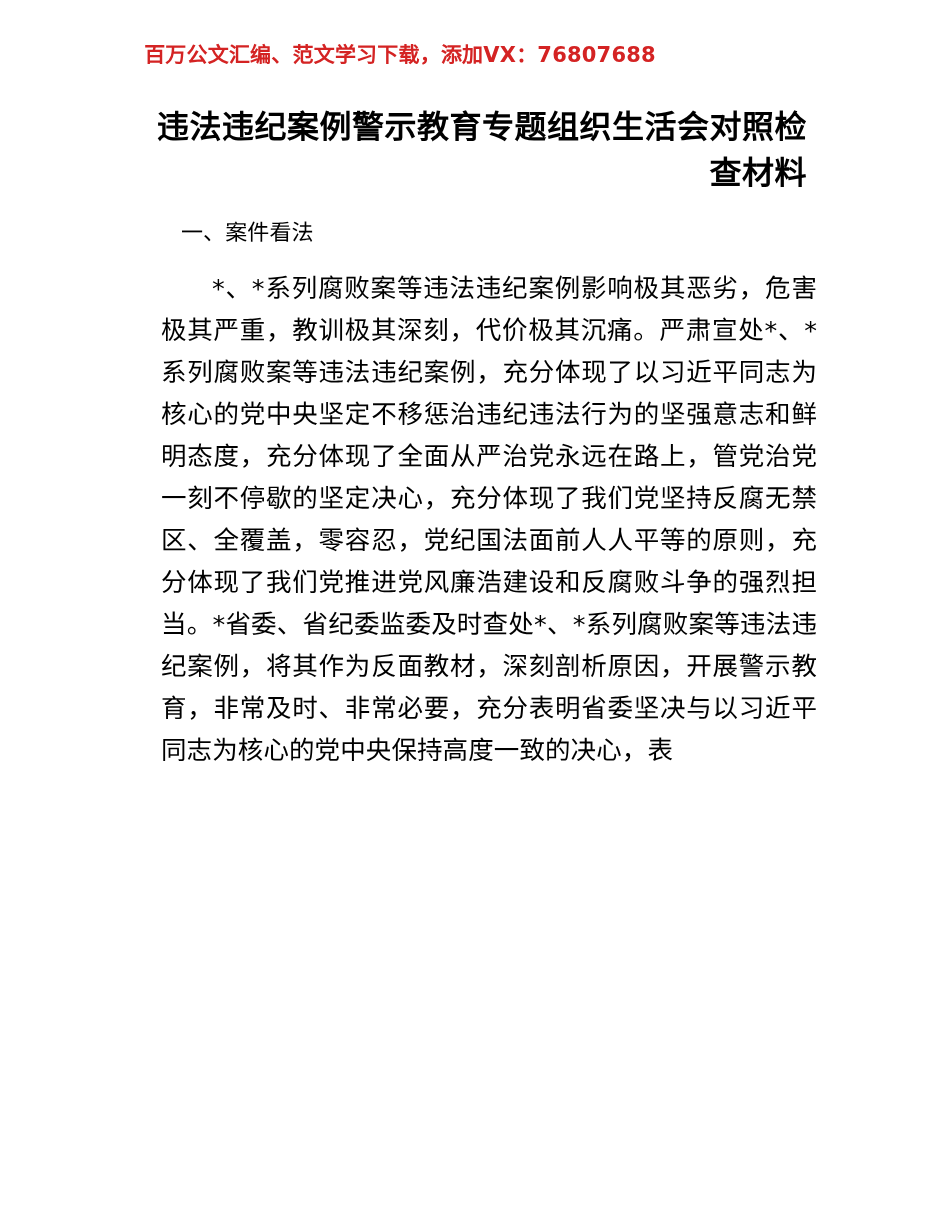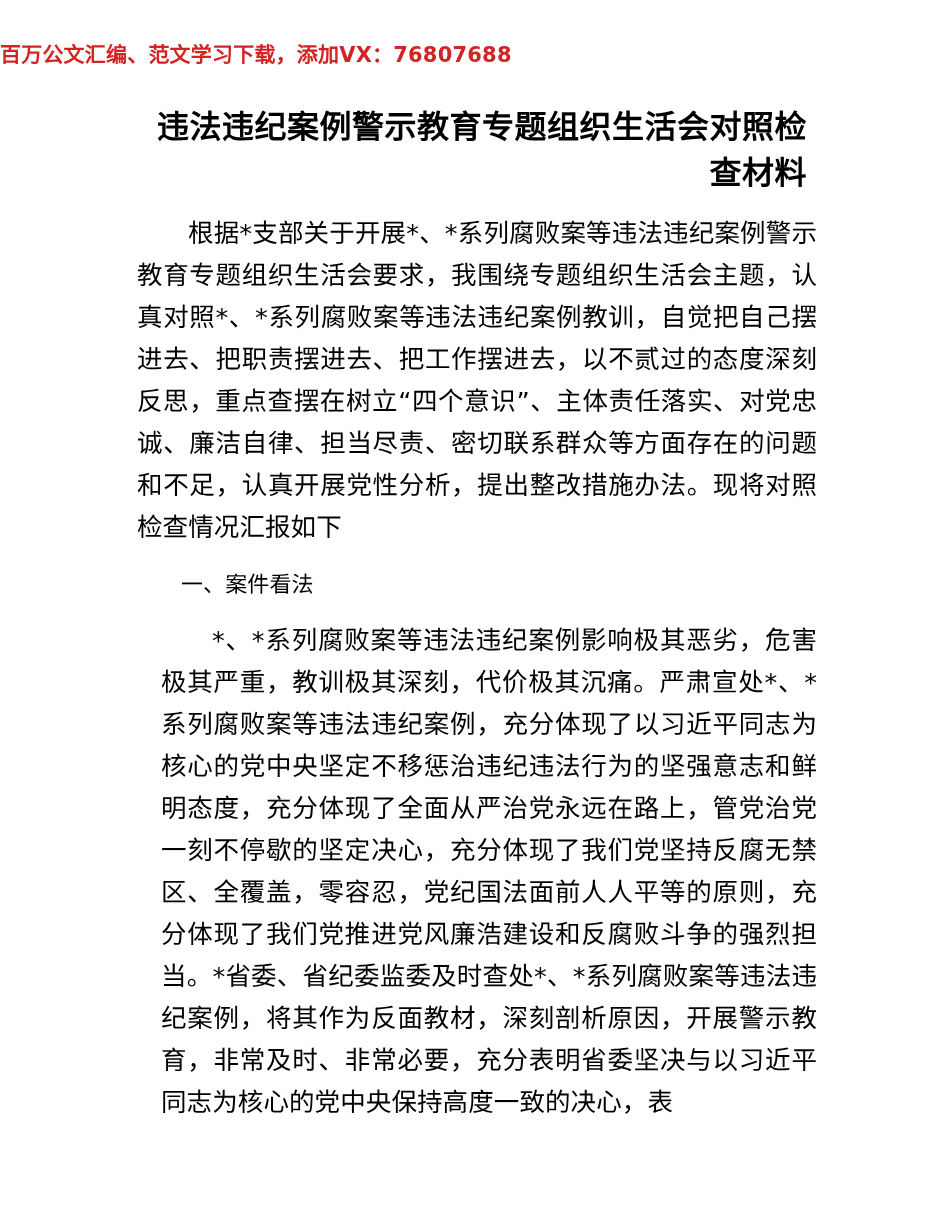--- a/index.html
+++ b/index.html
@@ -24,21 +24,21 @@
     overflow: hidden;
     box-sizing: border-box;
   }
 
   
   .promo-banner {
     position: absolute;
     top: 45px;
     left: 0;
     width: 800px;
-    text-align: left;
+    text-align: center;
     line-height: 1;
   }
 
   .promo-text {
     display: inline-block;
     color: #d42323;
     font-size: 21px;
     font-weight: 700;
     letter-spacing: 0.2px;
     white-space: nowrap;
@@ -94,20 +94,19 @@
 <div class="page">
 
   <div class="promo-banner">
     <span class="promo-text" style="color: rgb(212, 35, 35);">百万公文汇编、范文学习下载，添加VX：76807688</span>
   </div>
 
   <div class="doc">
 
     <h1 class="doc-title">违法违纪案例警示教育专题组织生活会对照检查材料</h1>
 
-    <p class="para">根据*支部关于开展*、*系列腐败案等违法违纪案例警示教育专题组织生活会要求，我围绕专题组织生活会主题，认真对照*、*系列腐败案等违法违纪案例教训，自觉把自己摆进去、把职责摆进去、把工作摆进去，以不贰过的态度深刻反思，重点查摆在树立“四个意识”、主体责任落实、对党忠诚、廉洁自律、担当尽责、密切联系群众等方面存在的问题和不足，认真开展党性分析，提出整改措施办法。现将对照检查情况汇报如下</p>
 
     <h2 class="section-heading">一、案件看法</h2>
 
     <p class="para para-last">*、*系列腐败案等违法违纪案例影响极其恶劣，危害极其严重，教训极其深刻，代价极其沉痛。严肃宣处*、*系列腐败案等违法违纪案例，充分体现了以习近平同志为核心的党中央坚定不移惩治违纪违法行为的坚强意志和鲜明态度，充分体现了全面从严治党永远在路上，管党治党一刻不停歇的坚定决心，充分体现了我们党坚持反腐无禁区、全覆盖，零容忍，党纪国法面前人人平等的原则，充分体现了我们党推进党风廉浩建设和反腐败斗争的强烈担当。*省委、省纪委监委及时查处*、*系列腐败案等违法违纪案例，将其作为反面教材，深刻剖析原因，开展警示教育，非常及时、非常必要，充分表明省委坚决与以习近平同志为核心的党中央保持高度一致的决心，表</p>
 
   </div>
 </div>
 
 </body></html>

